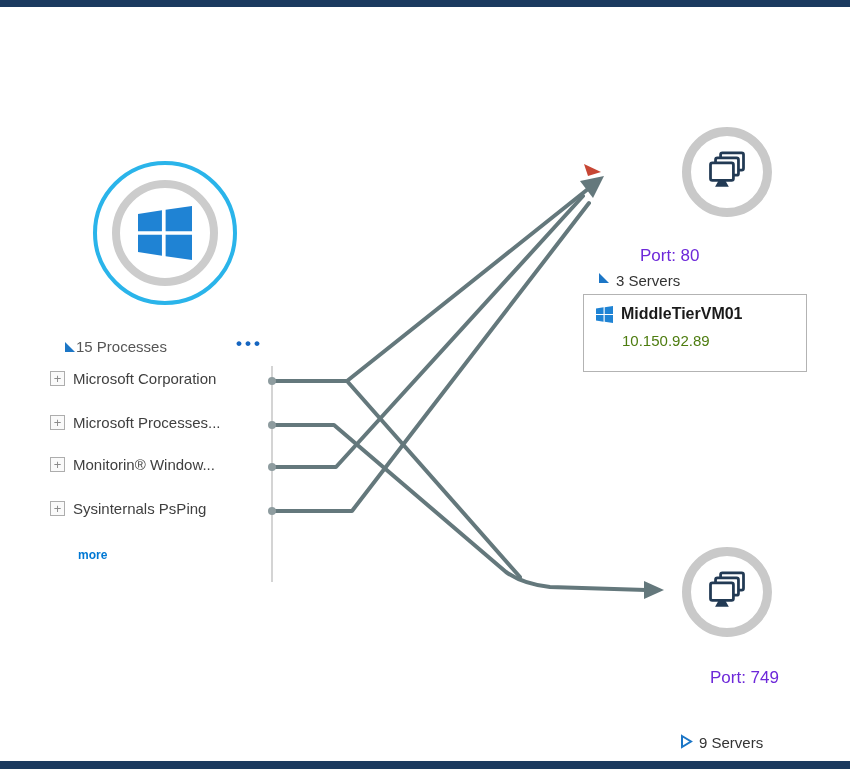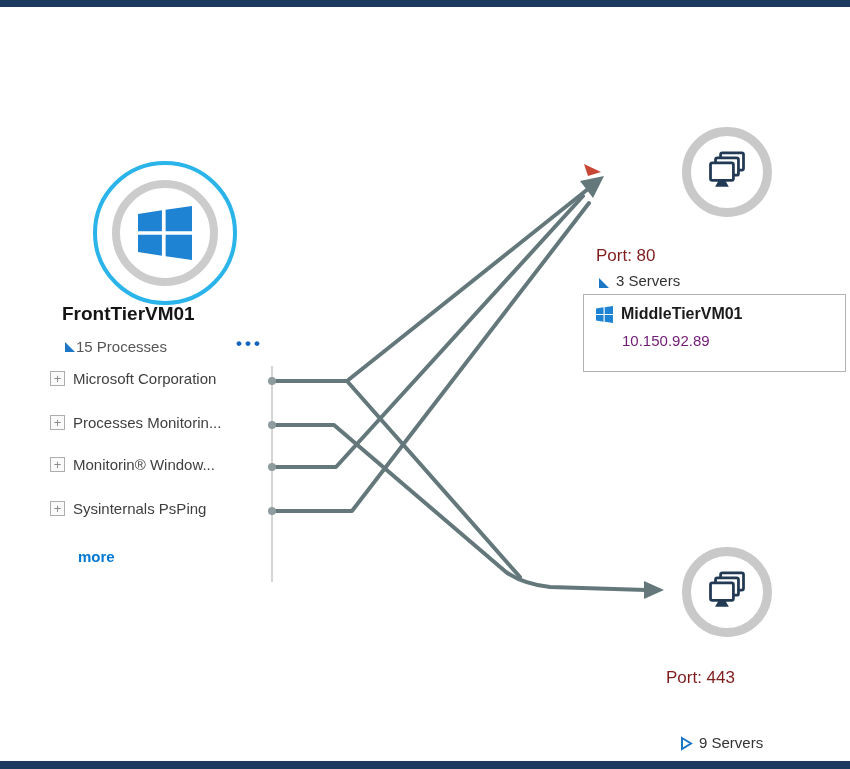--- a/index.html
+++ b/index.html
@@ -13,38 +13,38 @@
   
   .front-ring-outer{position:absolute;left:93px;top:161px;width:144px;height:144px;border:4px solid #2ab4ea;border-radius:50%;background:#ffffff;box-sizing:border-box;display:flex;align-items:center;justify-content:center;z-index:2;}
   .front-ring-gray{width:106px;height:106px;border:8px solid #cccccc;border-radius:50%;background:#ffffff;box-sizing:border-box;display:flex;align-items:center;justify-content:center;}
   .front-title{position:absolute;left:62px;top:303px;font-size:19px;font-weight:700;color:#151515;z-index:2;}
   .subtitle-row{position:absolute;left:64px;top:338px;display:flex;align-items:center;font-size:15px;color:#565656;z-index:2;}
   .dots{position:absolute;left:236px;top:334px;font-size:17px;font-weight:700;color:#1565c0;letter-spacing:3px;z-index:2;cursor:pointer;}
 
   .proc-row{position:absolute;left:50px;display:flex;align-items:center;gap:8px;z-index:2;}
   .proc-row .expander{width:15px;height:15px;border:1px solid #adadad;background:#fafafa;color:#8a8a8a;font-size:13px;line-height:13px;text-align:center;box-sizing:border-box;cursor:pointer;}
   .proc-row .plabel{font-size:15px;color:#3f3f3f;white-space:nowrap;text-align:right;}
-  .more-link{position:absolute;left:78px;top:548px;font-size:15px;font-weight:700;color:#0078d4;z-index:2;cursor:pointer;}
+  .more-link{position:absolute;left:78px;top:548px;font-size:12px;font-weight:700;color:#0078d4;z-index:2;cursor:pointer;}
 
   
   .gray-node{position:absolute;width:90px;height:90px;border:9px solid #c9c9c9;border-radius:50%;background:#ffffff;box-sizing:border-box;display:flex;align-items:center;justify-content:center;z-index:2;}
   .node-top{left:682px;top:127px;}
   .node-bottom{left:682px;top:547px;}
 
-  .port-label{position:absolute;font-size:17px;color:#7f1d1d;z-index:2;}
+  .port-label{position:absolute;font-size:17px;color:#6d28d9;z-index:2;margin-left:44px;}
   .port80{left:596px;top:246px;}
   .port443{left:666px;top:668px;}
-  .servers-row{position:absolute;display:flex;align-items:flex-end;gap:6px;font-size:15px;color:#333333;z-index:2;}
+  .servers-row{position:absolute;display:flex;align-items:flex-start;gap:6px;font-size:15px;color:#333333;z-index:2;}
   .servers80{left:598px;top:272px;}
   .servers443{left:680px;top:734px;}
 
-  .popup{position:absolute;left:583px;top:294px;width:263px;box-sizing:border-box;background:#ffffff;border:1px solid #b3b3b3;padding:10px 12px 8px 12px;z-index:3;}
+  .popup{position:absolute;left:583px;top:294px;width:224px;box-sizing:border-box;background:#ffffff;border:1px solid #b3b3b3;padding:10px 12px 8px 12px;z-index:3;}
   .popup .srow{display:flex;align-items:center;gap:8px;margin-bottom:9px;}
   .popup .sname{font-size:16px;font-weight:700;color:#1a1a1a;}
-  .popup .ip{margin-left:26px;font-size:15px;color:#701a75;margin-top:1px;margin-bottom:14px;}
+  .popup .ip{margin-left:26px;font-size:15px;color:#4d7c0f;margin-top:1px;margin-bottom:14px;}
   .icon-wrap{display:inline-flex;align-items:center;justify-content:center;}
 </style>
 </head>
 <body>
 
 <div class="canvas">
 
   <div class="bar top"></div>
   <div class="bar bottom"></div>
 
@@ -79,40 +79,39 @@
             <path d="M0 13 L39 7 V41 H0 Z"></path>
             <path d="M45 6 L88 0 V41 H45 Z"></path>
             <path d="M0 47 H39 V81 L0 75 Z"></path>
             <path d="M45 47 H88 V88 L45 82 Z"></path>
           </g>
         </svg>
       </span>
     </div>
   </div>
 
-  <div class="front-title">FrontTierVM01</div>
 
   <div class="subtitle-row">
     <span class="icon-wrap">
       <svg width="12" height="12" viewBox="0 0 12 12">
           <polygon points="1,1 1,11 11,11" fill="#1c76c6"></polygon>
         </svg>
     </span>
     <span>15 Processes</span>
   </div>
 
   <div class="dots">•••</div>
 
   <div class="proc-row" style="top:370px;">
     <span class="expander">+</span>
     <span class="plabel">Microsoft Corporation</span>
   </div>
   <div class="proc-row" style="top:414px;">
     <span class="expander">+</span>
-    <span class="plabel">Processes Monitorin...</span>
+    <span class="plabel">Microsoft Processes...</span>
   </div>
   <div class="proc-row" style="top:456px;">
     <span class="expander">+</span>
     <span class="plabel">Monitorin® Window...</span>
   </div>
   <div class="proc-row" style="top:500px;">
     <span class="expander">+</span>
     <span class="plabel">Sysinternals PsPing</span>
   </div>
 
@@ -164,21 +163,21 @@
         <g stroke="#223a54" stroke-width="3" fill="#ffffff">
           <rect x="17" y="3" width="25" height="19" rx="2"></rect>
           <rect x="11.5" y="8.5" width="25" height="19" rx="2"></rect>
           <rect x="6" y="14" width="25" height="19" rx="2"></rect>
         </g>
         <path d="M15 33 L22 33 L26 40 L11 40 Z" fill="#223a54"></path>
       </svg>
     </span>
   </div>
 
-  <div class="port-label port443">Port: 443</div>
+  <div class="port-label port443">Port: 749</div>
   <div class="servers-row servers443">
     <span class="icon-wrap">
       <svg width="13" height="15" viewBox="0 0 13 15">
           <path d="M2 2 L11 7.5 L2 13 Z" fill="#ffffff" stroke="#1c76c6" stroke-width="2"></path>
         </svg>
     </span>
     <span>9 Servers</span>
   </div>
 
 </div>

